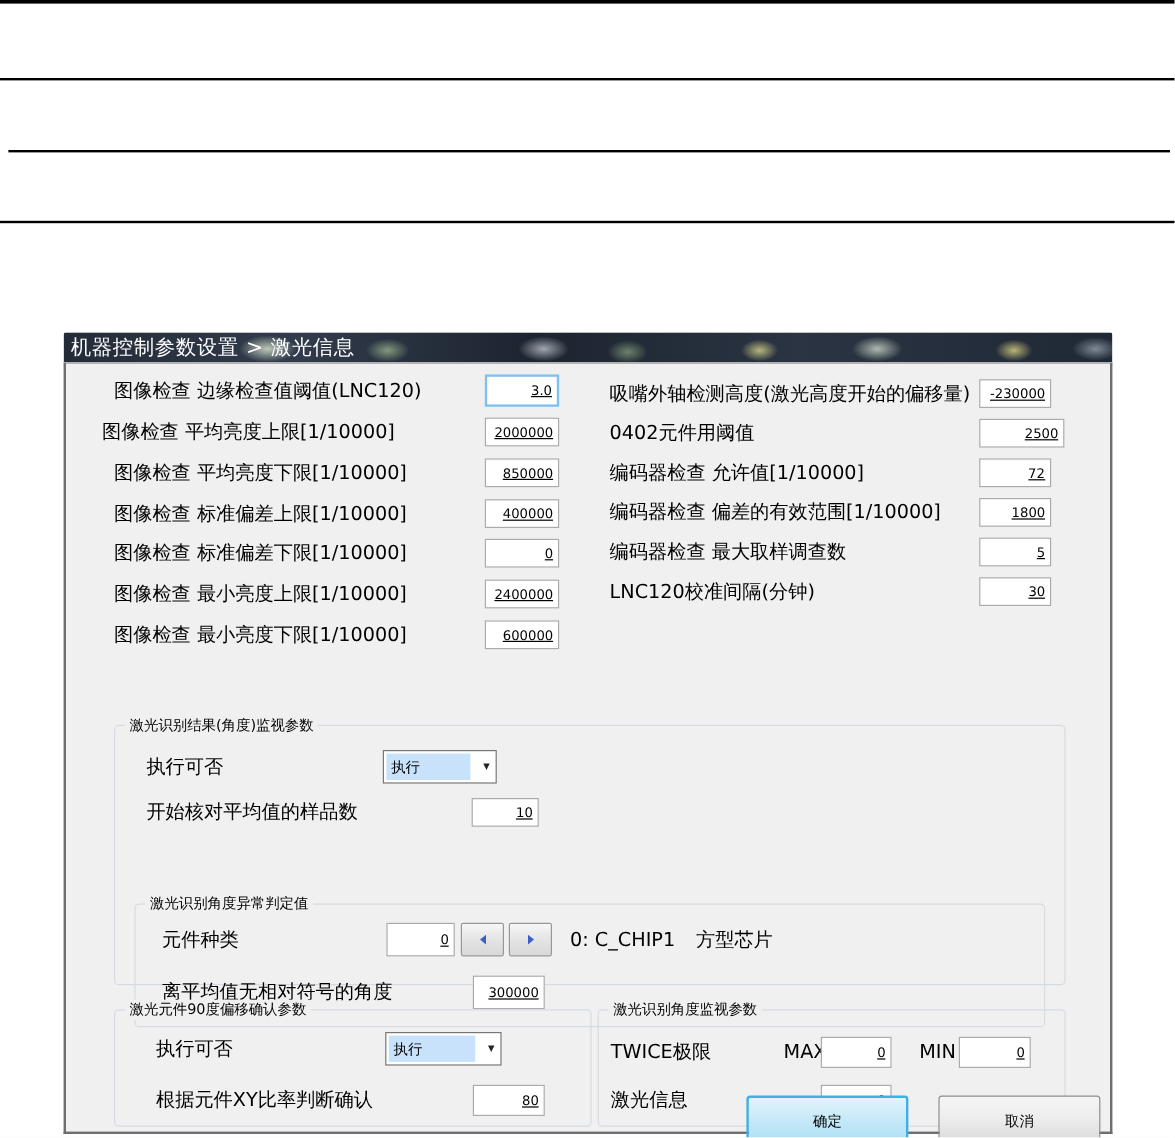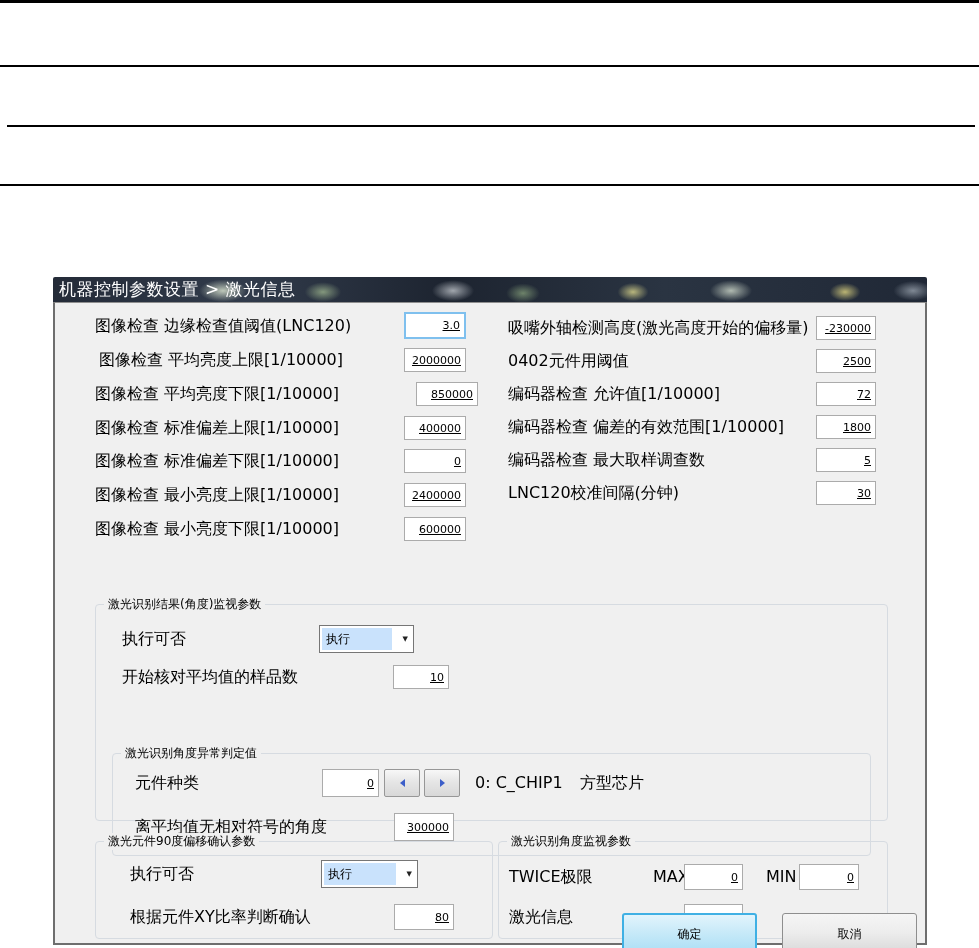--- a/index.html
+++ b/index.html
@@ -67,37 +67,37 @@
   <div class="rule rule4"></div>
 
   <div class="window">
     <div class="titlebar">
       <span>机器控制参数设置 &gt; 激光信息</span>
     </div>
     <div class="client">
 
       <span class="lbl" style="left:40px;top:11px">图像检查 边缘检查值阈值(LNC120)</span>
       <input class="inp focus" style="left: 349px; top: 9px; width: 62px; height: 27px;" value="3.0">
-      <span class="lbl" style="left:44px;top:45px">图像检查 平均亮度上限[1/10000]</span>
+      <span class="lbl" style="left:30px;top:45px">图像检查 平均亮度上限[1/10000]</span>
       <input class="inp" style="left: 349px; top: 45px; width: 62px;" value="2000000">
       <span class="lbl" style="left:40px;top:79px">图像检查 平均亮度下限[1/10000]</span>
-      <input class="inp" style="left: 349px; top: 79px; width: 62px; margin-left: 12px;" value="850000">
+      <input class="inp" style="left: 349px; top: 79px; width: 62px;" value="850000">
       <span class="lbl" style="left:40px;top:113px">图像检查 标准偏差上限[1/10000]</span>
       <input class="inp" style="left: 349px; top: 113px; width: 62px;" value="400000">
       <span class="lbl" style="left:40px;top:146px">图像检查 标准偏差下限[1/10000]</span>
       <input class="inp" style="left: 349px; top: 146px; width: 62px;" value="0">
       <span class="lbl" style="left:40px;top:180px">图像检查 最小亮度上限[1/10000]</span>
       <input class="inp" style="left: 349px; top: 180px; width: 62px;" value="2400000">
       <span class="lbl" style="left:40px;top:214px">图像检查 最小亮度下限[1/10000]</span>
       <input class="inp" style="left: 349px; top: 214px; width: 62px;" value="600000">
 
       <span class="lbl" style="left:453px;top:13px">吸嘴外轴检测高度(激光高度开始的偏移量)</span>
       <input class="inp" style="left: 761px; top: 13px; width: 60px;" value="-230000">
       <span class="lbl" style="left:453px;top:46px">0402元件用阈值</span>
-      <input class="inp" style="left: 761px; top: 46px; width: 60px;" value="2500">
+      <input class="inp" style="left: 761px; top: 46px; width: 71px;" value="2500">
       <span class="lbl" style="left:453px;top:79px">编码器检查 允许值[1/10000]</span>
       <input class="inp" style="left: 761px; top: 79px; width: 60px; padding-left: 40px;" value="7200">
       <span class="lbl" style="left:453px;top:112px">编码器检查 偏差的有效范围[1/10000]</span>
       <input class="inp" style="left: 761px; top: 112px; width: 60px;" value="1800">
       <span class="lbl" style="left:453px;top:145px">编码器检查 最大取样调查数</span>
       <input class="inp" style="left: 761px; top: 145px; width: 60px;" value="5">
       <span class="lbl" style="left:453px;top:178px">LNC120校准间隔(分钟)</span>
       <input class="inp" style="left: 761px; top: 178px; width: 60px;" value="30">
 
       <div class="group" style="left:40px;top:259px;width:793px;height:217px">

